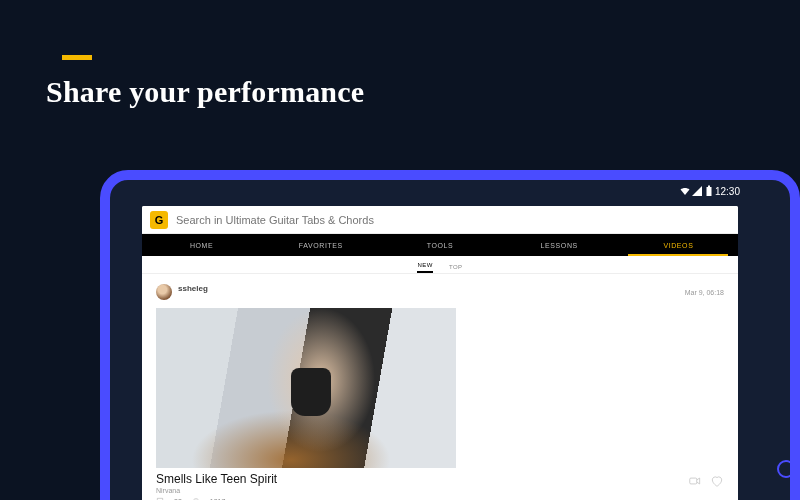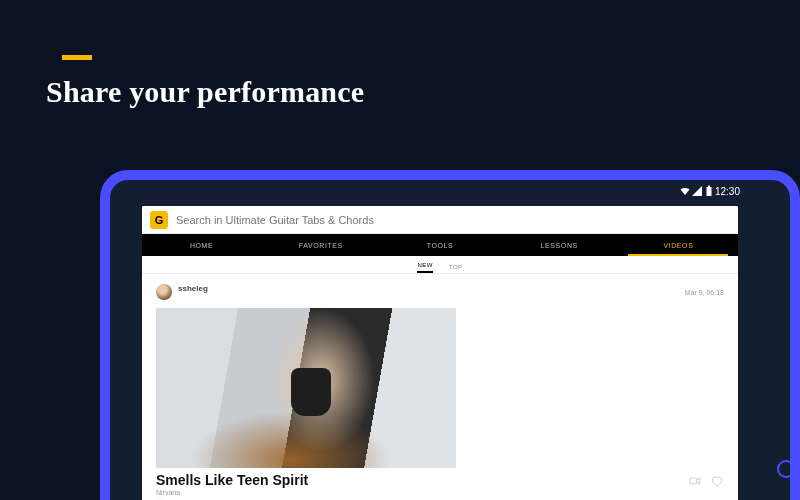--- a/index.html
+++ b/index.html
@@ -154,21 +154,21 @@
     content:"";
     position:absolute;
     left:135px; top:60px; width:40px; height:48px;
     background:#1e1e1e;
     border-radius:8px 8px 14px 14px;
   }
   .post-meta {
     margin-top: 4px;
     display: flex; align-items: flex-start; justify-content: space-between;
   }
-  .titleblock .title { font-size: 14px; font-weight: 700; color: #111; }
+  .titleblock .title { font-size: 12px; font-weight: 400; color: #111; }
   .titleblock .artist { font-size: 7px; color: #9a9a9a; margin-top: 1px; }
   .stats { display: flex; gap: 10px; font-size: 7px; color: #8a8a8a; margin-top: 3px; align-items:center; }
   .stats svg { width: 8px; height: 8px; fill: none; stroke: #8a8a8a; stroke-width: 1.2; }
   .actions { display: flex; gap: 8px; align-items: center; padding-top: 2px;}
   .actions svg { width: 14px; height: 14px; fill: none; stroke: #bfbfbf; stroke-width: 1.3; }
 </style>
 </head>
 <body>
 
 <div class="accent-bar"></div>

